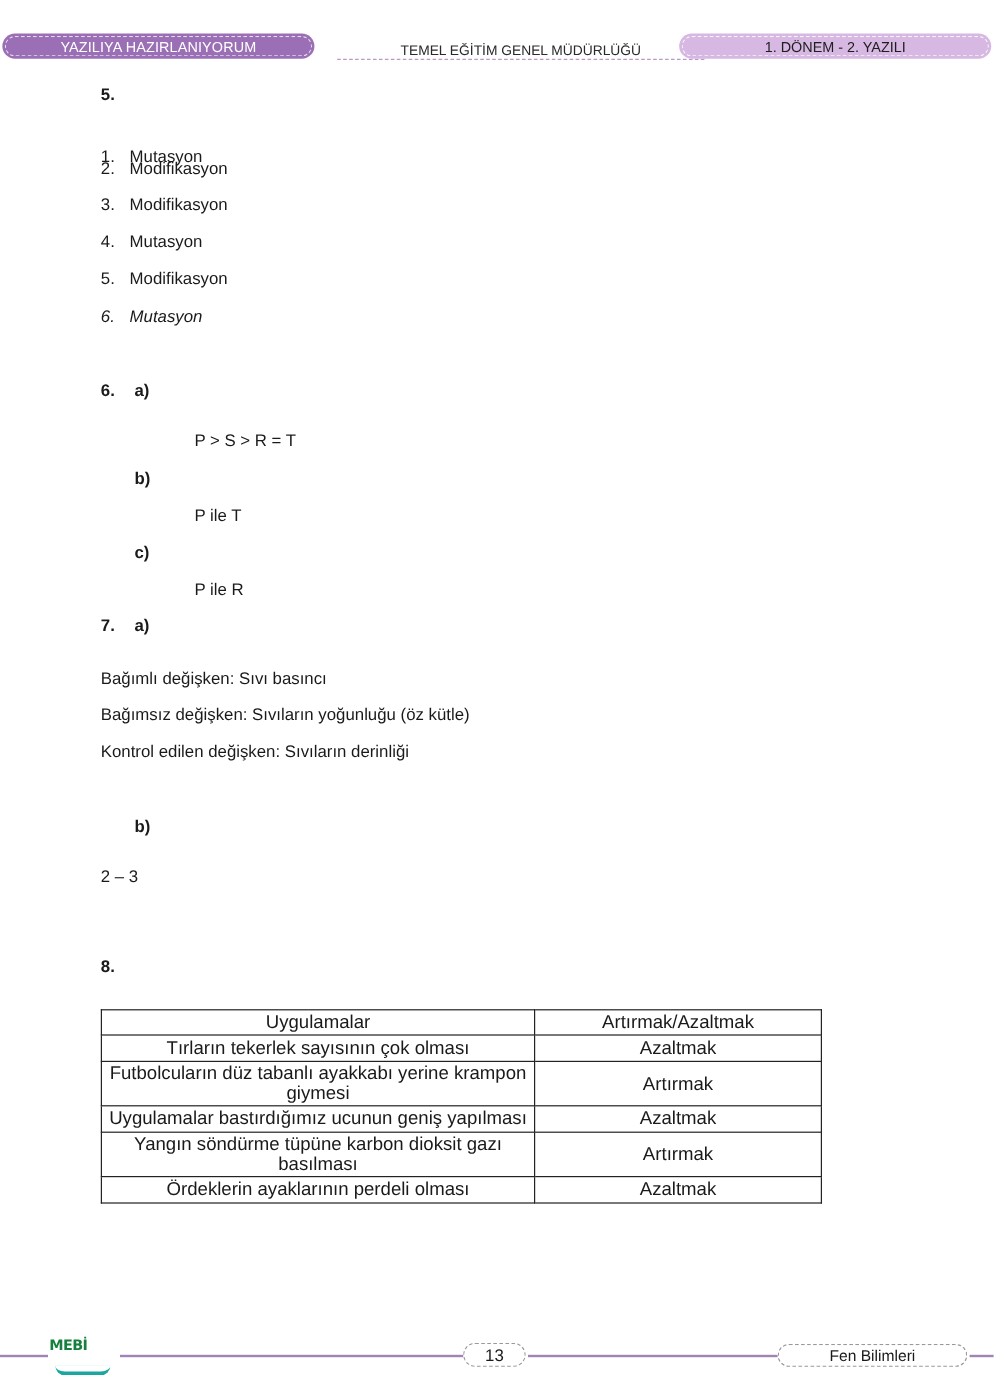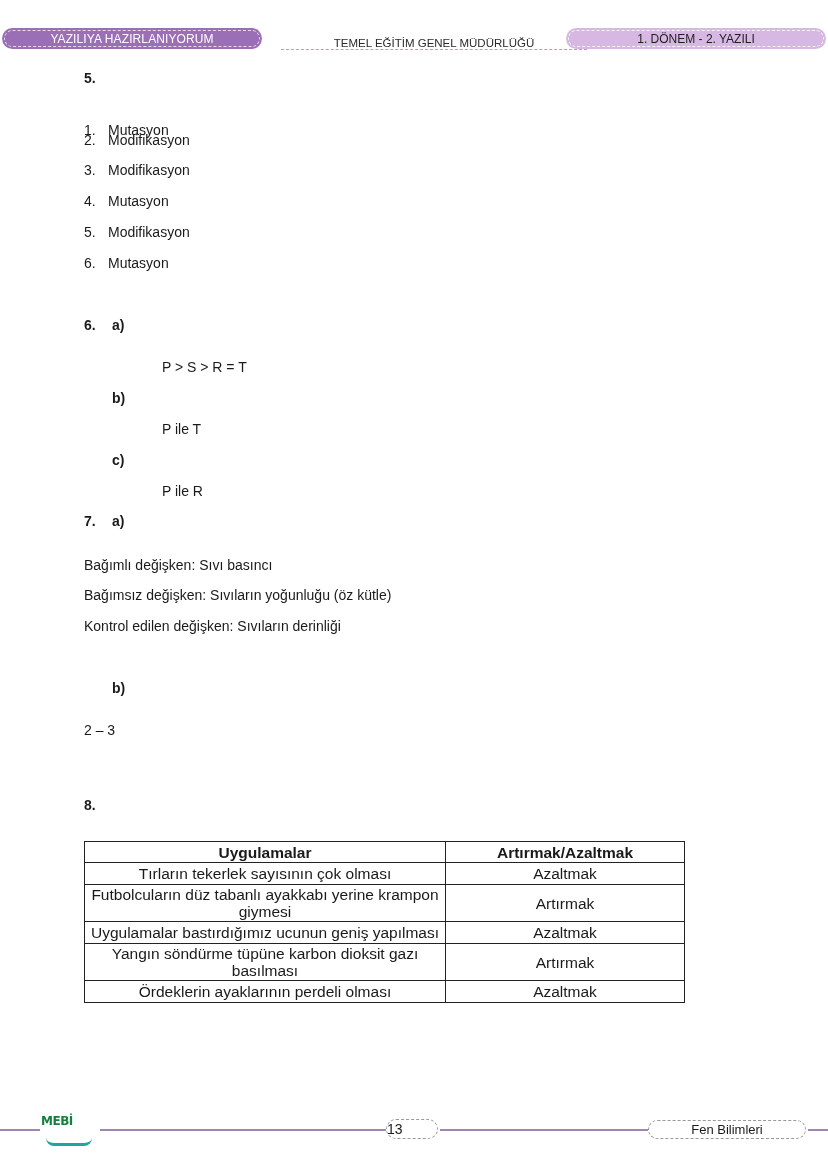--- a/index.html
+++ b/index.html
@@ -22,31 +22,31 @@
 
   
   .t { position:absolute; font-size:14px; line-height:16px; white-space:nowrap; }
   .b { font-weight:bold; }
   .num { display:inline-block; width:24px; }
 
   
   table.ans { position:absolute; left:84px; top:841px; width:601px; border-collapse:collapse;
     font-size:15.5px; line-height:17px; }
   table.ans th, table.ans td { border:1.5px solid #222; text-align:center; padding:1px 4px; }
-  table.ans th { font-weight:bold; height:20px; padding:0 4px; }
+  table.ans th { font-weight:normal; height:20px; padding:0 4px; }
   table.ans td.c1 { width:352px; }
   table.ans td { height:19px; }
 
   
   .footer-line { position:absolute; height:1.5px; background:#a184b3; top:1129px; }
   .logo { position:absolute; left:40px; top:1114px; width:56px; height:30px; }
   .logo-text { font-family:"DejaVu Sans", sans-serif; font-weight:bold; font-size:12px; color:#15803d; letter-spacing:-0.5px; position:absolute; left:1px; top:0; }
   .logo-swoosh { position:absolute; left:6px; top:24px; width:46px; height:5px; border-bottom:3px solid #1ba7a0; border-radius:0 0 30px 30px; }
   .page-num { position:absolute; left:386px; top:1119px; width:52px; height:20px;
-    border:1px dashed #999; border-radius:10px; display:flex; align-items:center; font-size:14px; box-sizing:border-box; }
+    border:1px dashed #999; border-radius:10px; display:flex; align-items:center; justify-content:center; font-size:14px; box-sizing:border-box; }
   .subject { position:absolute; left:648px; top:1120px; width:158px; height:19px;
     border:1px dashed #999; border-radius:10px; display:flex; align-items:center; justify-content:center; font-size:13px; box-sizing:border-box; }
 </style>
 </head>
 <body>
 
 <div class="hdr-left">
   <span>YAZILIYA HAZIRLANIYORUM</span>
 </div>
 <div class="hdr-center">
@@ -55,21 +55,21 @@
 <div class="hdr-right">
   <span>1. DÖNEM - 2. YAZILI</span>
 </div>
 
 <div class="t b" style="left:84px; top:70px;">5.</div>
 <div class="t" style="left:84px; top:101px;margin-top:21px;"><span class="num">1.</span><span>Mutasyon</span></div>
 <div class="t" style="left:84px; top:132px;"><span class="num">2.</span><span>Modifikasyon</span></div>
 <div class="t" style="left:84px; top:162px;"><span class="num">3.</span><span>Modifikasyon</span></div>
 <div class="t" style="left:84px; top:193px;"><span class="num">4.</span><span>Mutasyon</span></div>
 <div class="t" style="left:84px; top:224px;"><span class="num">5.</span><span>Modifikasyon</span></div>
-<div class="t" style="left:84px; top:255px;"><span class="num">6.</span><span>Mutasyon</span></div>
+<div class="t" style="left:84px; top:255px;font-style:italic;"><span class="num">6.</span><span>Mutasyon</span></div>
 
 <div class="t b" style="left:84px; top:317px;">6.</div>
 <div class="t b" style="left:112px; top:317px;">a)</div>
 <div class="t" style="left:162px; top:359px;">P &gt; S &gt; R = T</div>
 <div class="t b" style="left:112px; top:390px;">b)</div>
 <div class="t" style="left:162px; top:421px;">P ile T</div>
 <div class="t b" style="left:112px; top:452px;">c)</div>
 <div class="t" style="left:162px; top:483px;">P ile R</div>
 
 <div class="t b" style="left:84px; top:513px;">7.</div>

